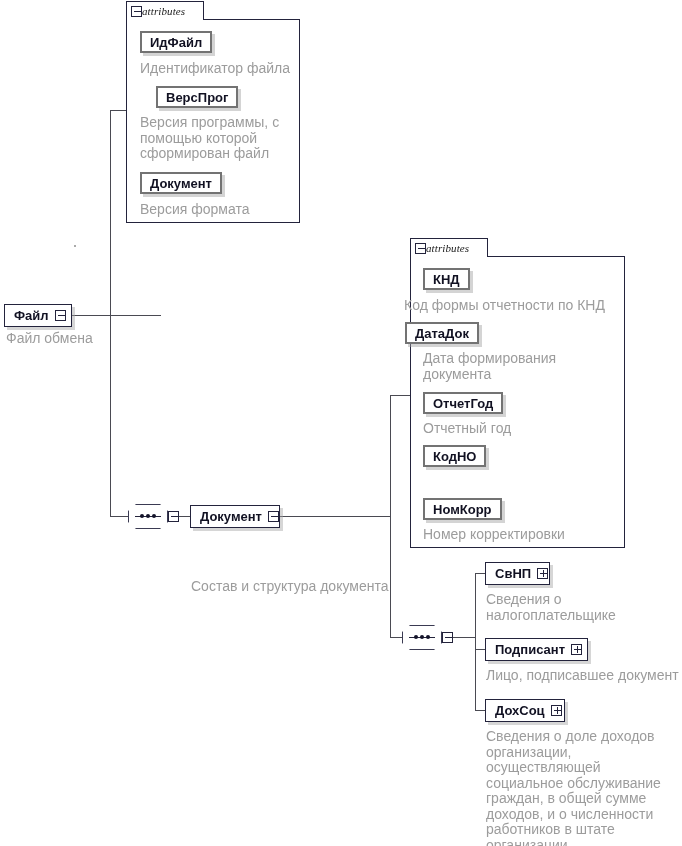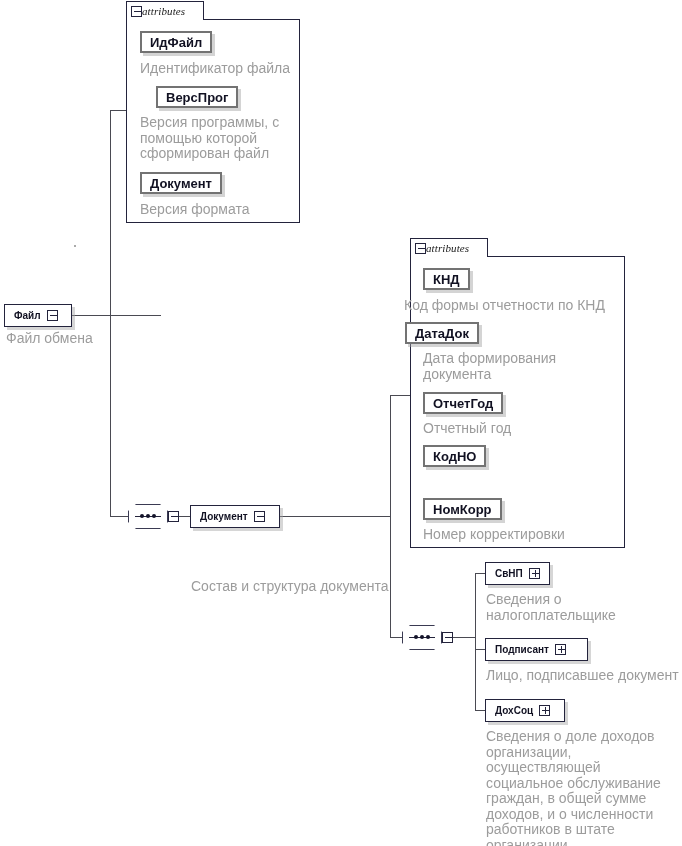--- a/index.html
+++ b/index.html
@@ -65,21 +65,21 @@
   
   .elem{
     position:absolute;box-sizing:border-box;height:23px;
     border:1px solid #23233c;background:#ffffff;
     display:flex;align-items:center;gap:6px;
     padding:0 5px 0 9px;
     box-shadow:3px 3px 0 rgba(165,165,165,.45);
     z-index:2;
   }
   .elem .nm{
-    font-size:10px;font-weight:bold;color:#111122;white-space:nowrap;line-height:1;
+    font-size:13px;font-weight:bold;color:#111122;white-space:nowrap;line-height:1;
   }
 
   
   .seq{position:absolute;z-index:2;width:52px;height:25px;}
   .seq .oct{
     position:absolute;left:0;top:0;width:40px;height:25px;box-sizing:border-box;
     background:#ffffff;border:1px solid #3a3a52;
     clip-path:polygon(8px 0,32px 0,40px 7px,40px 18px,32px 25px,8px 25px,0 18px,0 7px);
     filter:drop-shadow(3px 3px 0 rgba(165,165,165,.45));
   }

